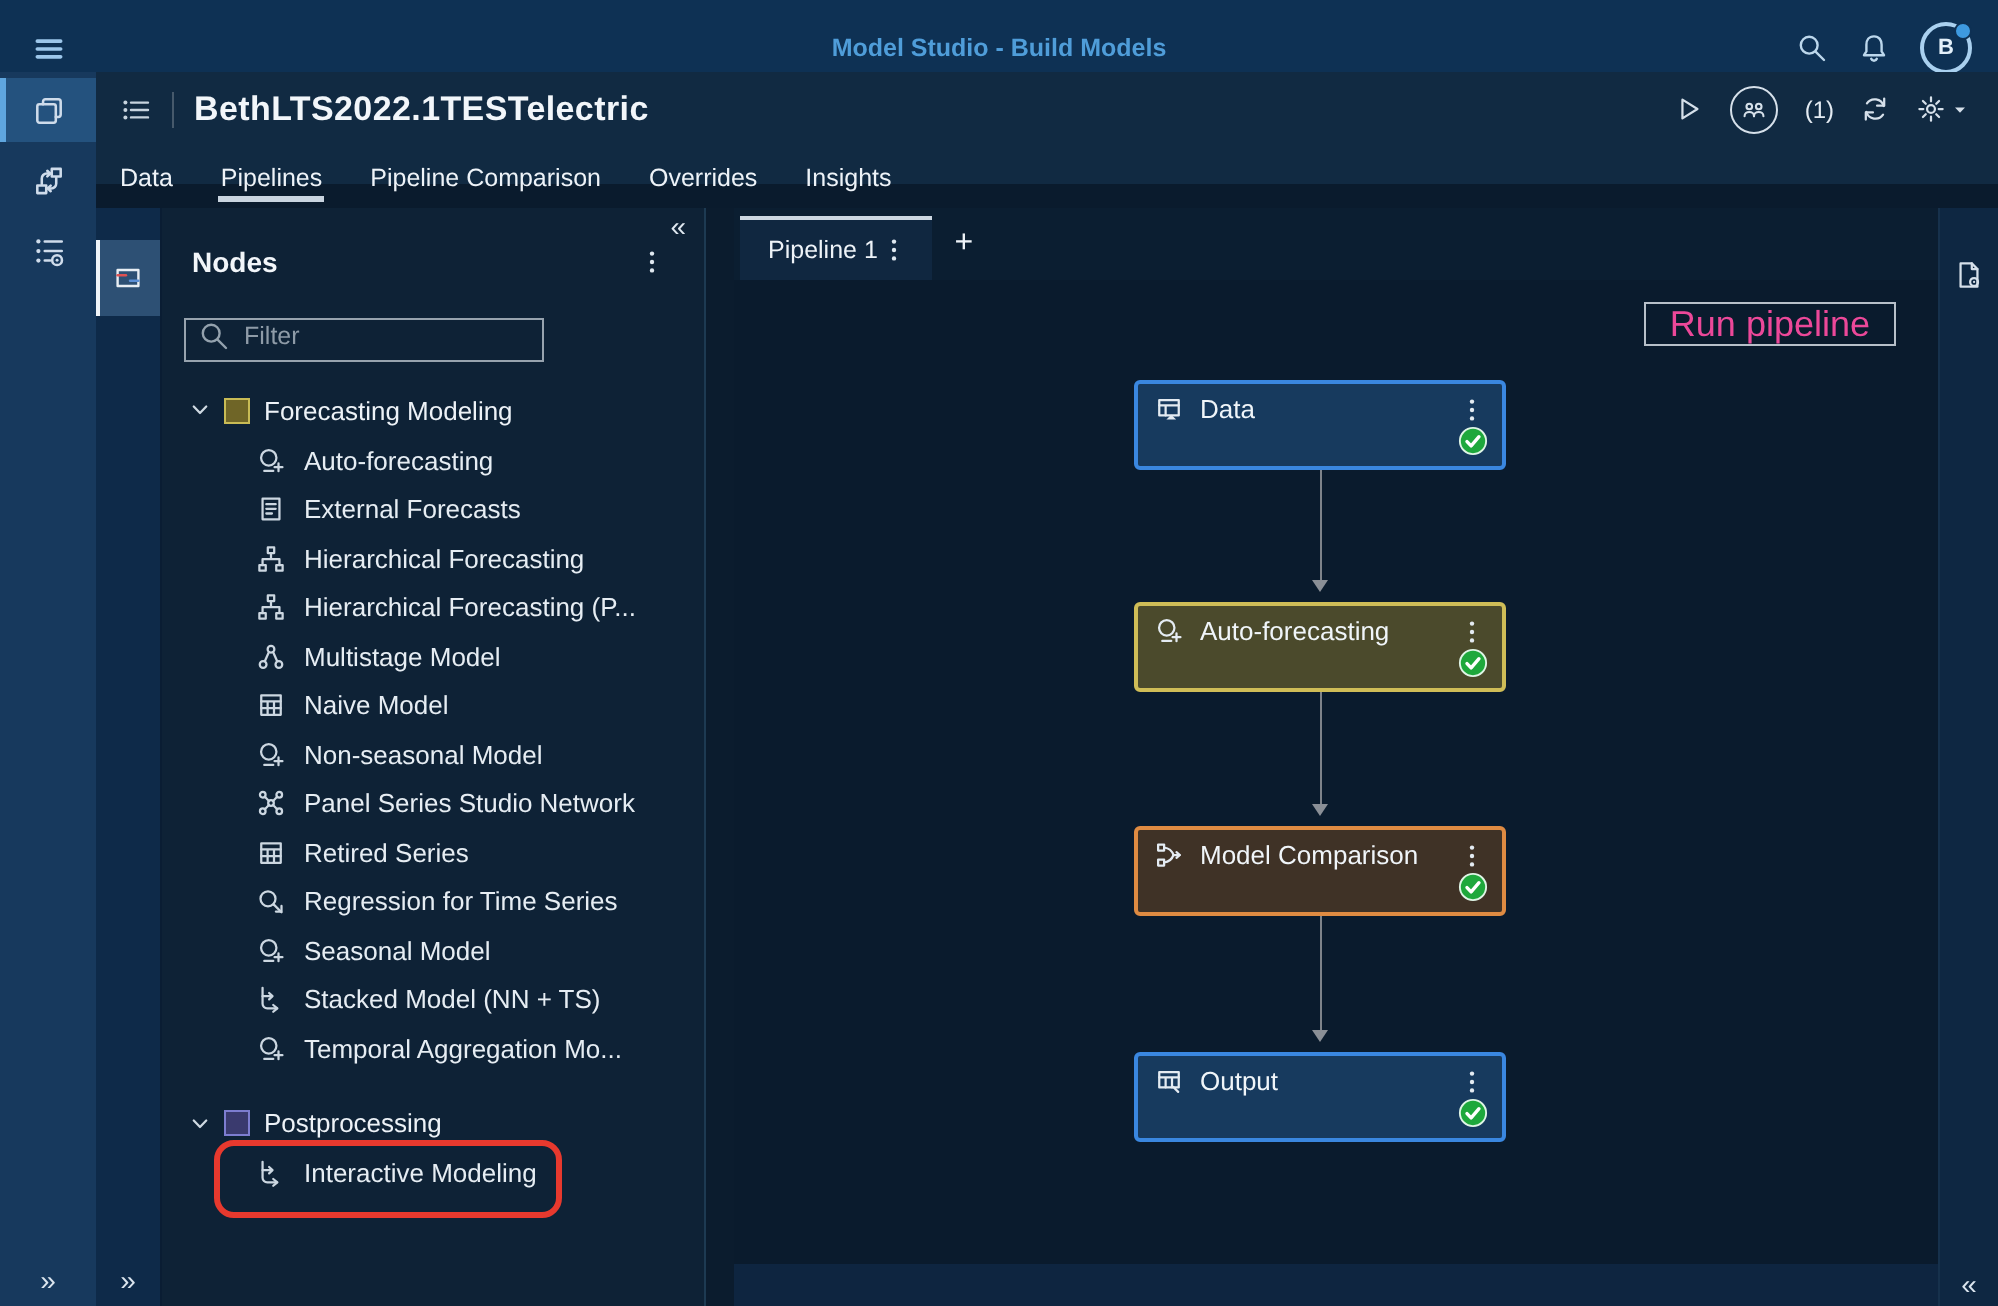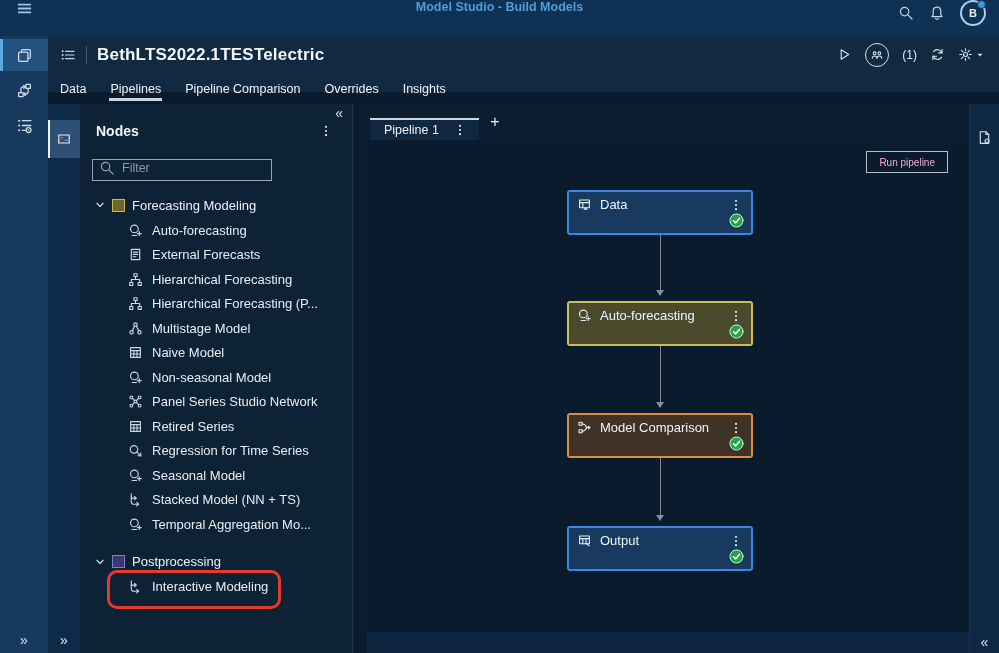--- a/index.html
+++ b/index.html
@@ -4,21 +4,21 @@
 <style>
   html,body{margin:0;padding:0}
   body{width:999px;height:653px;position:relative;overflow:hidden;
        background:#0a1b2d;color:#e8eef4;font-family:"Liberation Sans",sans-serif;font-size:13px}
   .ico{display:inline-flex;line-height:0}
   .ico svg{stroke:currentColor;fill:none;stroke-width:1.2;stroke-linecap:round;stroke-linejoin:round}
   .ico svg .f{fill:currentColor;stroke:none}
 
   
   .topbar{position:absolute;left:0;top:0;width:999px;height:48px;background:#0e3154;
-          display:flex;align-items:flex-start}
+          display:flex;align-items:center}
   .tb-menu{width:48px;display:flex;justify-content:center;color:#9cc6ea}
   .tb-title{position:absolute;left:0;right:0;text-align:center;color:#4f9dd9;font-size:12.5px;font-weight:bold;pointer-events:none}
   .tb-right{margin-left:auto;display:flex;align-items:center;gap:15px;padding-right:13px;color:#bcd7ec}
   .avatar{width:22px;height:22px;border-radius:50%;border:2px solid #a9d0ef;display:flex;align-items:center;
           justify-content:center;font-size:11px;font-weight:bold;color:#e3f0fa;position:relative}
   .avatar .dot{position:absolute;top:-2px;right:-2px;width:7px;height:7px;border-radius:50%;
                background:#3e9ae0;border:1px solid #0e3154}
 
   
   .rail{position:absolute;left:0;top:36px;bottom:0;width:48px;background:#17395d}
@@ -69,28 +69,28 @@
   .tgap{height:12px}
   .annot{position:absolute;left:26px;top:-5px;width:168px;height:33px;border:3px solid #e7392e;
          border-radius:10px;pointer-events:none}
 
   
   .splitter{position:absolute;left:352px;top:104px;bottom:0;width:15px;background:#0b1c2e;border-left:1px solid #1d3a52}
 
   
   .cwrap{position:absolute;left:367px;top:104px;right:29px;bottom:0;background:#0a1b2d}
   .tabstrip{height:36px;background:#0b1e31;display:flex;align-items:flex-end}
-  .ptab{height:22px;background:#102740;border-top:2px solid #cdd7e1;display:flex;align-items:center;
-        gap:14px;padding:0 12px 0 14px;margin-left:3px;font-size:12.5px;color:#eef3f8;box-sizing:border-box}
+  .ptab{height:32px;background:#102740;border-top:2px solid #cdd7e1;display:flex;align-items:center;
+        gap:1px;padding:0 12px 0 14px;margin-left:3px;font-size:12.5px;color:#eef3f8;box-sizing:border-box}
   .ptab .ico{color:#dfe8f0}
   .ptab-add{width:32px;text-align:center;color:#eef3f8;font-size:16px;align-self:center;cursor:default}
   .canvas{position:absolute;top:36px;left:0;right:0;bottom:21px;background:#0a1b2d}
   .hscroll{position:absolute;bottom:0;left:0;right:0;height:21px;background:#0e2540}
   .runbtn{position:absolute;top:11px;right:22px;height:22px;padding:0 12px;border:1px solid #b7c0c9;
-          color:#f9a8d4;font-size:10px;display:flex;align-items:center;background:transparent;
+          color:#ec4899;font-size:18px;display:flex;align-items:center;background:transparent;
           font-family:"Liberation Sans",sans-serif;cursor:default}
   .pnode{position:absolute;width:186px;height:45px;border:2px solid;border-radius:3px;
          box-sizing:border-box;padding:5px 8px}
   .pn-row1{display:flex;align-items:center;gap:8px}
   .pn-row1 .ico{color:#e4ebf2}
   .pn-label{font-size:13px;color:#f0f5f9}
   .pn-kebab{margin-left:auto;color:#dfe8f0}
   .pn-check{position:absolute;right:7px;bottom:5px;width:15px;height:15px}
   .pn-check svg{width:15px;height:15px}
   .conn{position:absolute;border-left:1px solid #7e838a}

